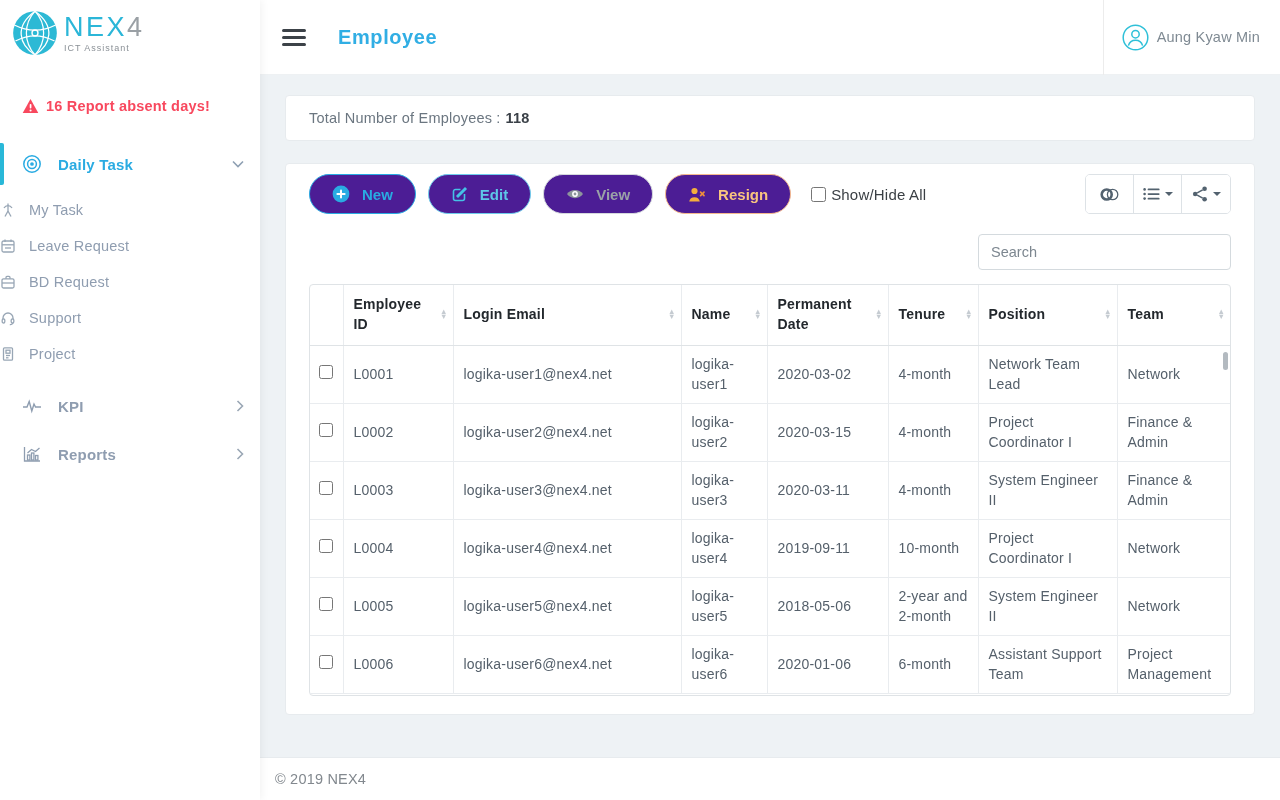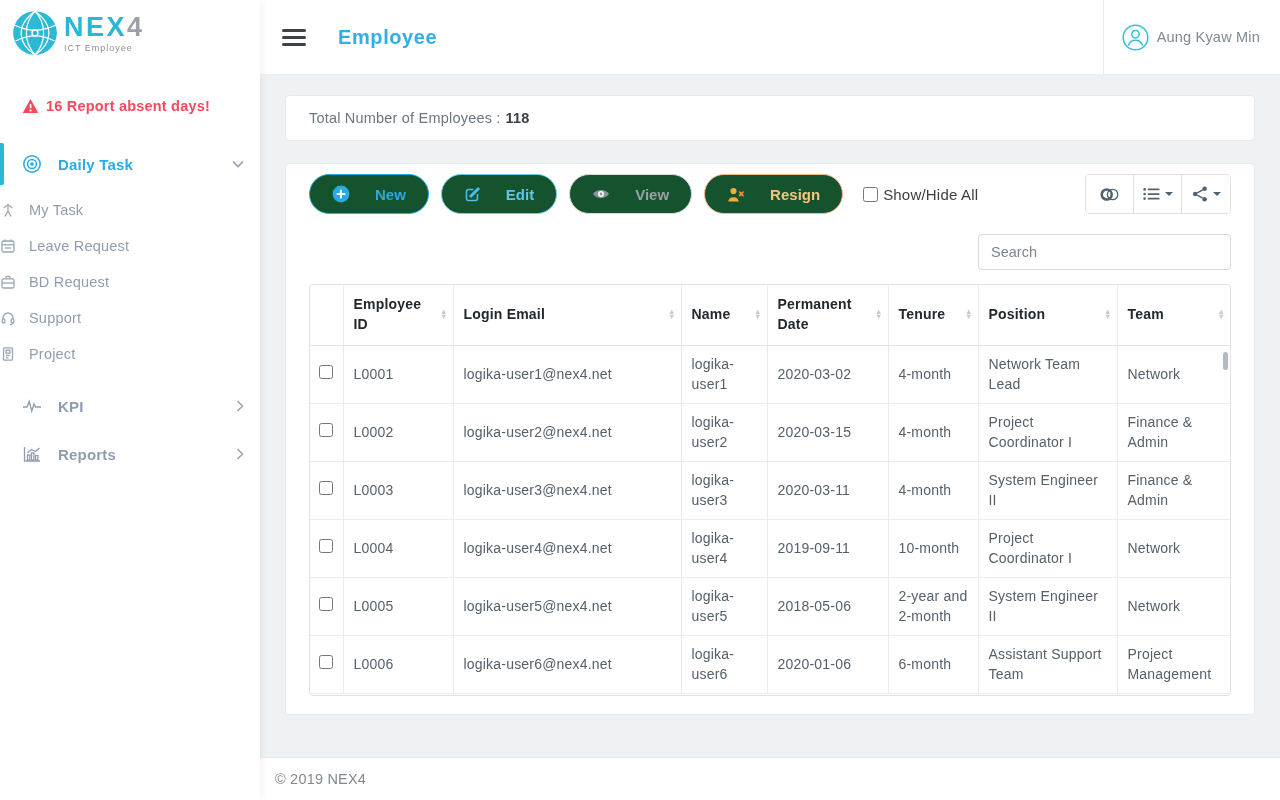--- a/index.html
+++ b/index.html
@@ -4,21 +4,21 @@
 <style>
   * { margin:0; padding:0; box-sizing:border-box; }
   html,body { width:1280px; height:800px; overflow:hidden; }
   body { font-family:"Liberation Sans","DejaVu Sans",sans-serif; letter-spacing:.2px; background:#eef2f5; }
   .app { display:flex; width:1280px; height:800px; }
 
   
   .sidebar { width:260px; background:#fff; box-shadow:2px 0 8px rgba(0,0,0,.05); z-index:5; flex:0 0 260px; }
   .logo { display:flex; align-items:flex-start; padding:10px 0 0 12px; }
   .logo-text { margin-left:6px; margin-top:4px; }
-  .logo-name { font-size:27px; font-weight:700; letter-spacing:2.5px; line-height:1; }
+  .logo-name { font-size:27px; font-weight:400; letter-spacing:2.5px; line-height:1; }
   .logo-name .nx { color:#2bb6d8; }
   .logo-name .four { color:#9aa0a5; }
   .logo-tag { font-size:9px; color:#8a9096; letter-spacing:1px; margin-top:2px; }
   .alert-line { display:flex; align-items:center; gap:7px; margin:42px 0 0 22px; color:#f8485e; font-size:14.5px; font-weight:600; }
   .nav { margin-top:26px; }
   .nav-item { position:relative; display:flex; align-items:center; height:44px; padding:0 16px 0 22px; cursor:pointer; color:#8f9db0; }
   .nav-item .label { font-size:15px; font-weight:600; margin-left:16px; flex:1; }
   .nav-item.active { color:#2aabe2; }
   .nav-item.active .label { color:#2aabe2; }
   .active-bar { position:absolute; left:0; top:3px; bottom:3px; width:4px; background:#29b8d8; border-radius:0 2px 2px 0; }
@@ -40,21 +40,21 @@
 
   .content { flex:1; padding:20px 25px 0 25px; }
 
   .card { background:#fff; border:1px solid #e7ebee; border-radius:4px; }
   .summary-card { height:46px; display:flex; align-items:center; padding:0 23px; font-size:14.5px; color:#6b7680; }
   .summary-card b { color:#3a4047; margin-left:5px; }
 
   .main-card { margin-top:22px; height:552px; padding:10px 23px 20px 23px; }
 
   .toolbar { display:flex; align-items:center; }
-  .pill { display:inline-flex; align-items:center; gap:25px; height:40px; padding:0 22px; border-radius:20px; background:#14532d; font-size:15px; font-weight:600; cursor:pointer; margin-right:12px; }
+  .pill { display:inline-flex; align-items:center; gap:12px; height:40px; padding:0 22px; border-radius:20px; background:#4c1d95; font-size:15px; font-weight:600; cursor:pointer; margin-right:12px; }
   .pill-new   { border:1.5px solid #29abe2; color:#29abe2; }
   .pill-edit  { border:1.5px solid #6fcdec; color:#5ec7e8; }
   .pill-view  { border:1.5px solid #d5d9dd; color:#9aa1a8; }
   .pill-resign{ border:1.5px solid #f5b98e; color:#f9c47f; }
   .showhide { display:flex; align-items:center; gap:5px; margin-left:8px; color:#3a3f44; font-size:15px; cursor:pointer; }
   .showhide input { width:15px; height:15px; cursor:pointer; }
   .btn-group { margin-left:auto; display:flex; border:1px solid #dde2e6; border-radius:5px; overflow:hidden; }
   .gbtn { display:flex; align-items:center; justify-content:center; gap:5px; width:48px; height:38px; background:#fff; border-right:1px solid #dde2e6; cursor:pointer; }
   .gbtn:last-child { border-right:none; }
   .caret { width:0; height:0; border-left:4px solid transparent; border-right:4px solid transparent; border-top:4.5px solid #53626f; }
@@ -99,21 +99,21 @@
             <path d="M20 1 C2 14 6 30 20 39"></path>
             <path d="M20 1 C38 14 34 30 20 39"></path>
             <path d="M2 13 C14 19 26 19 38 13"></path>
             <path d="M3 27 C15 21 25 21 37 27"></path>
           </g>
           <circle cx="20" cy="20" r="2.6" fill="none" stroke="#fff" stroke-width="1.2"></circle>
         </svg>
       </span>
       <span class="logo-text">
         <span class="logo-name"><span class="nx">NEX</span><span class="four">4</span></span>
-        <div class="logo-tag">ICT Employee</div>
+        <div class="logo-tag">ICT Assistant</div>
       </span>
     </div>
 
     <div class="alert-line">
       <span class="icon">
         <svg width="17" height="16" viewBox="0 0 24 22">
           <path d="M12 1 L23 21 H1 Z" fill="#f8485e"></path>
           <rect x="10.9" y="8" width="2.4" height="6.4" rx="1.2" fill="#fff"></rect>
           <circle cx="12.1" cy="17.4" r="1.5" fill="#fff"></circle>
         </svg>

